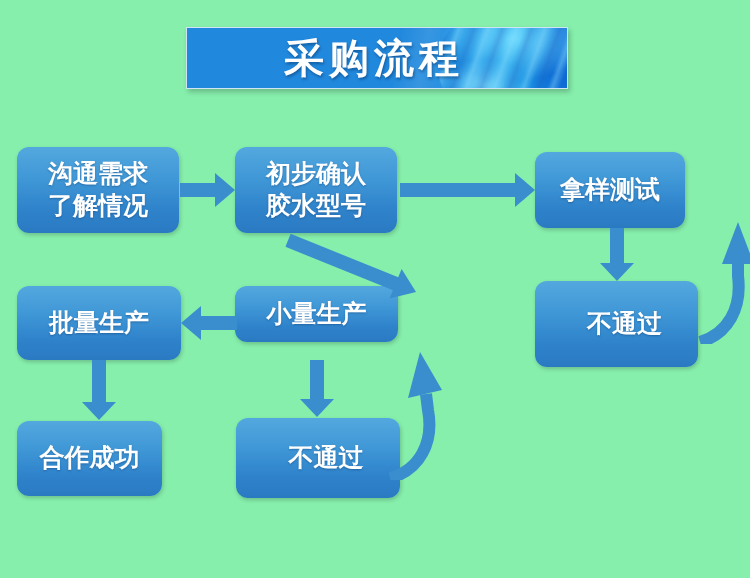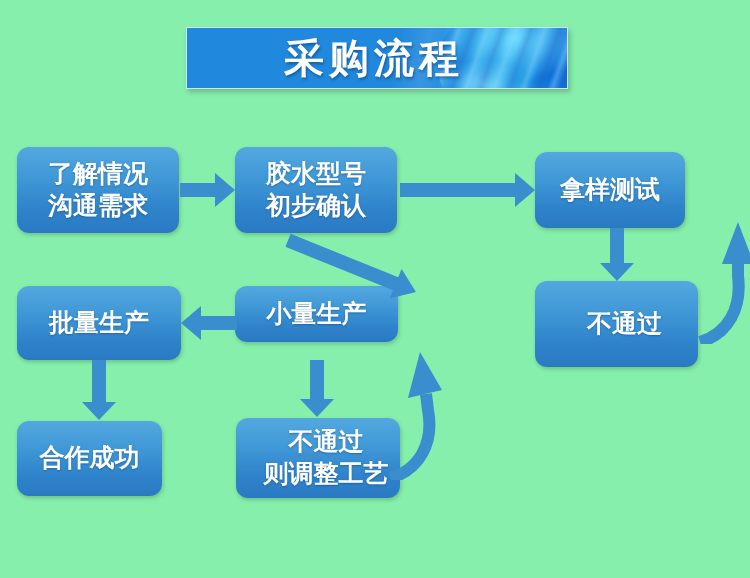--- a/index.html
+++ b/index.html
@@ -126,48 +126,47 @@
 <body>
 
 <div id="page">
 
   <div class="banner">
     <div class="wave"></div>
     <div class="banner-title">采购流程</div>
   </div>
 
   <div class="node" style="left:17px; top:147px; width:162px; height:86px;">
+    <span class="ln">沟通需求</span>
     <span class="ln">了解情况</span>
-    <span class="ln">沟通需求</span>
   </div>
 
   <div class="node" style="left:235px; top:147px; width:162px; height:86px;">
+    <span class="ln">初步确认</span>
     <span class="ln">胶水型号</span>
-    <span class="ln">初步确认</span>
   </div>
 
   <div class="node" style="left:535px; top:152px; width:150px; height:76px;">
     <span class="ln">拿样测试</span>
   </div>
 
   <div class="node left-align" style="left:535px; top:281px; width:163px; height:86px;">
     <span class="ln">不通过</span>
   </div>
 
   <div class="node" style="left:235px; top:286px; width:163px; height:56px;">
     <span class="ln">小量生产</span>
   </div>
 
   <div class="node" style="left:17px; top:286px; width:164px; height:74px;">
     <span class="ln">批量生产</span>
   </div>
 
   <div class="node left-align" style="left:236px; top:418px; width:164px; height:80px;">
     <span class="ln">不通过</span>
-    <span class="ln">则调整工艺</span>
   </div>
 
   <div class="node" style="left:17px; top:421px; width:145px; height:75px;">
     <span class="ln">合作成功</span>
   </div>
 
   <div class="arrow-h" style="left:180px; top:173px; width:55px; height:34px;">
     <div class="arrow-shaft-h" style="left:0; top:10px; width:36px; height:14px;"></div>
     <div class="arrow-head head-right" style="left:35px; top:0;"></div>
   </div>

